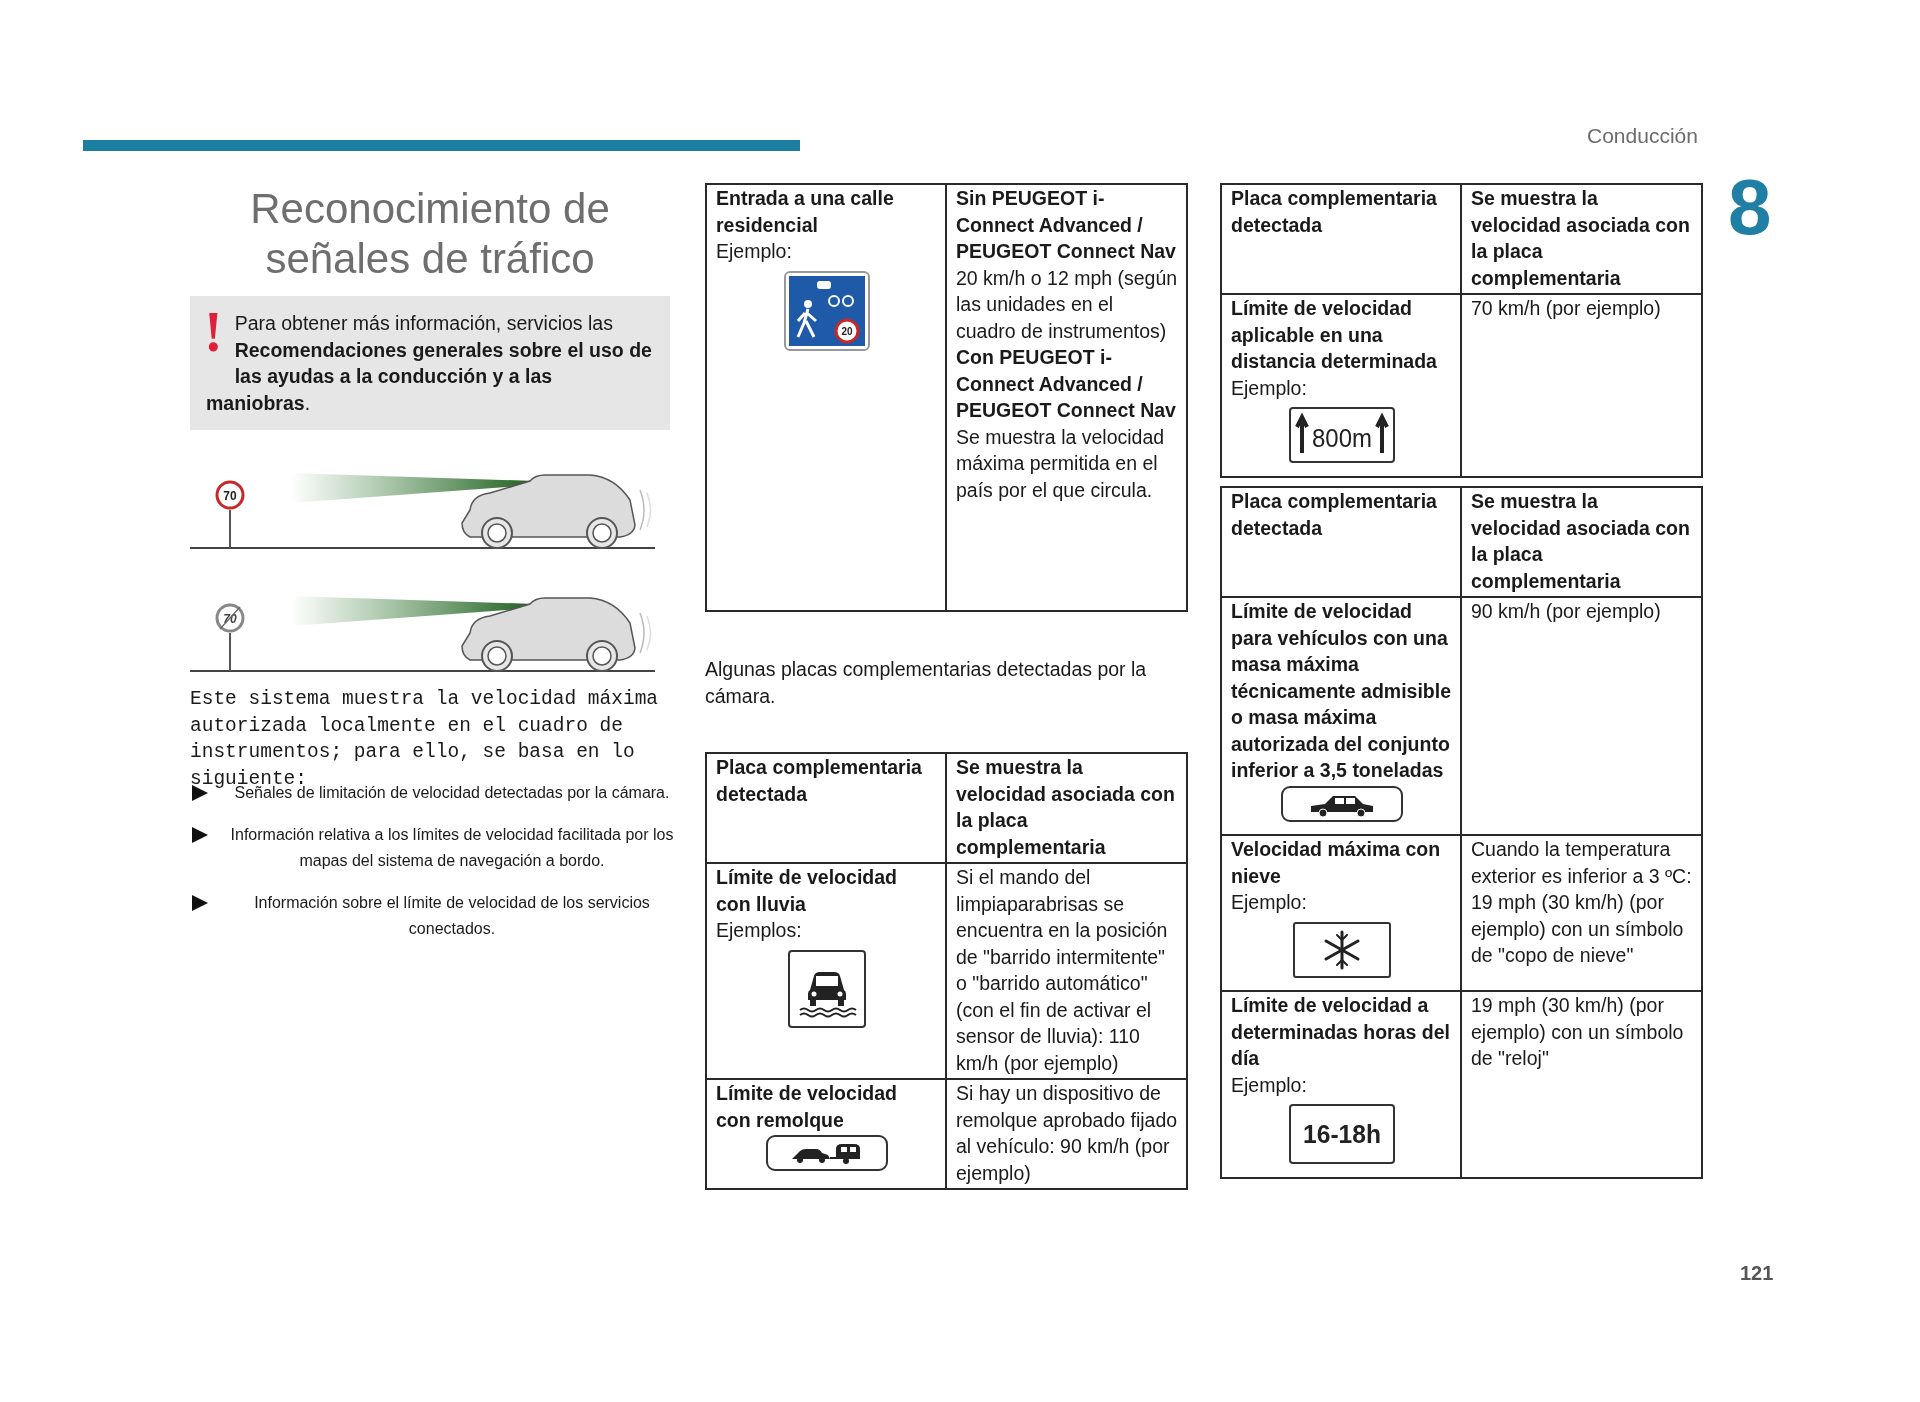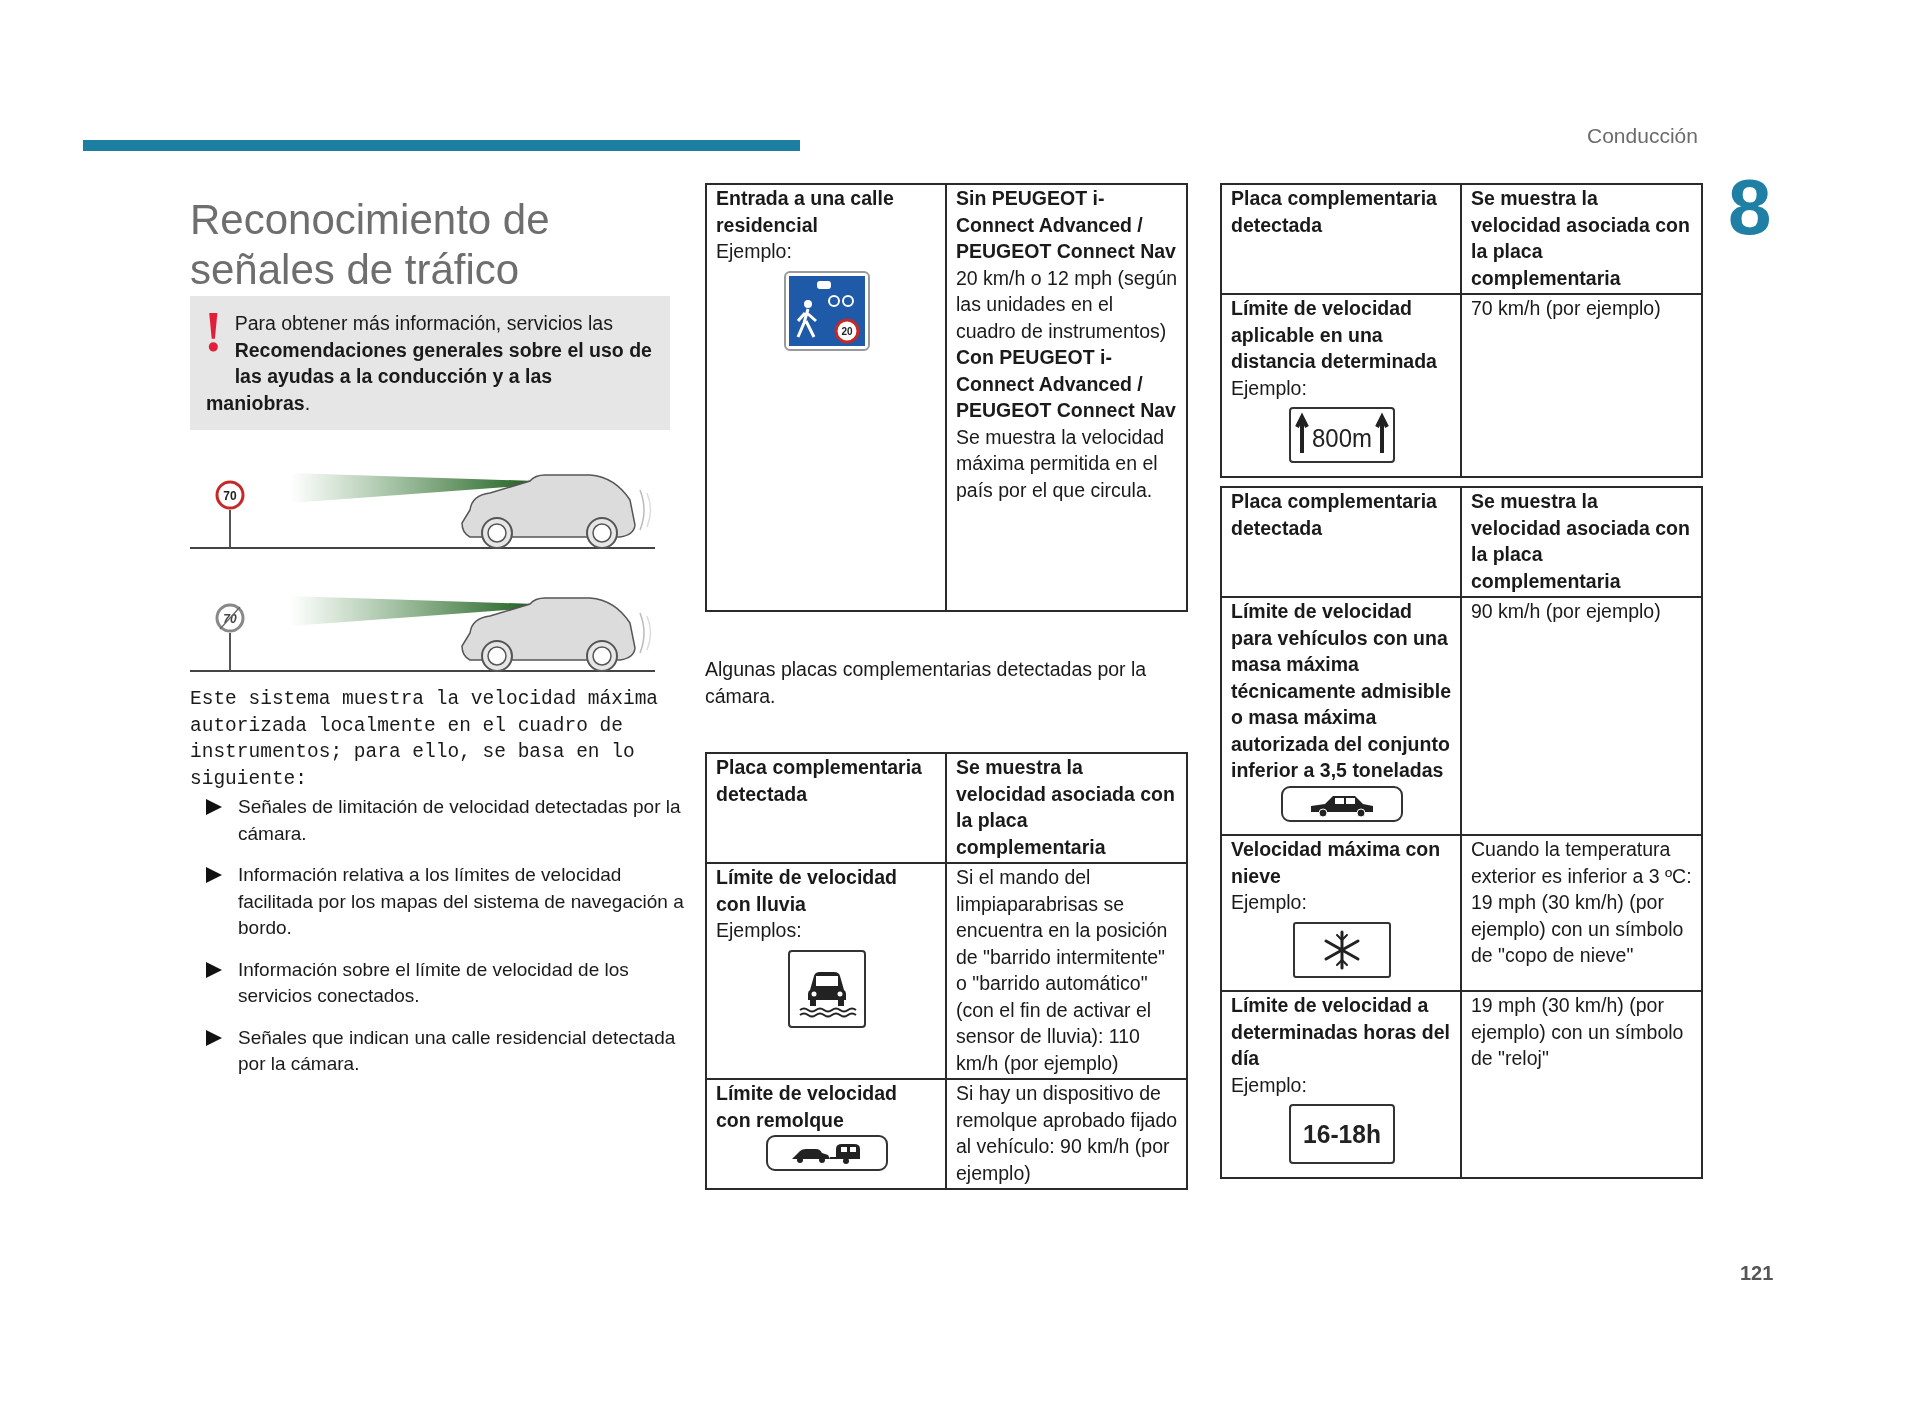--- a/index.html
+++ b/index.html
@@ -2,29 +2,29 @@
 <html><head>
 <meta charset="utf-8">
 <style>
   html, body { margin:0; padding:0; }
   body { width:1920px; height:1402px; background:#ffffff; position:relative; overflow:hidden;
          font-family:"Liberation Sans", sans-serif; color:#1a1a1a; }
   .abs { position:absolute; }
   .topbar { left:83px; top:140px; width:717px; height:11px; background:#1c7ea0; }
   .section { left:1587px; top:124px; font-size:21px; color:#6b6b6b; }
   .chapter { left:1728px; top:168px; font-size:78px; font-weight:bold; color:#1f7fa5; line-height:1; }
-  .title { left:190px; top:195px; font-size:42px; line-height:50px; color:#6e6e6e; width:480px; }
+  .title { left:190px; top:184px; font-size:42px; line-height:50px; color:#6e6e6e; width:480px;text-align:center; }
   .warn { left:190px; top:296px; width:480px; height:134px; background:#e6e6e6; box-sizing:border-box;
           padding:14px 16px 0 16px; font-size:19.5px; line-height:26.5px; color:#1a1a1a; }
   .warn .bang { float:left; color:#e0203a; font-size:56px; font-weight:bold; line-height:44px;
                 margin:0 12px 0 -2px; height:54px; font-family:"Liberation Serif", serif; }
   .warn b { font-weight:bold; }
   .illus { left:190px; top:455px; width:470px; height:225px; }
   .body-text { left:190px; top:686px; width:490px; font-size:19.5px; line-height:26.5px;font-family:Liberation Mono, monospace; }
-  .bullets { left:190px; top:780px; width:490px; font-size:19px; line-height:26.5px; margin:14px; padding:0; list-style:none; }
+  .bullets { left:190px; top:780px; width:490px; font-size:16px; line-height:26.5px; margin:0; padding:0; list-style:none;text-align:center; }
   .bullets li { position:relative; padding-left:34px; margin-bottom:15px; }
   .bullets li .tri { position:absolute; left:2px; top:5px; width:0; height:0;
                      border-top:8px solid transparent; border-bottom:8px solid transparent; border-left:16px solid #111; }
   table.tb { position:absolute; border-collapse:collapse; font-size:19.5px; line-height:26.5px; table-layout:fixed; }
   table.tb td { border:2px solid #2a2a2a; vertical-align:top; padding:0 8px 2px 9px; }
   table.tb td.h { font-weight:bold; }
   .b { font-weight:bold; display:block; }
   .n { display:block; }
   .intro2 { left:705px; top:656px; width:490px; font-size:19.5px; line-height:26.5px; }
   .signwrap { text-align:center; padding:6px 0 4px 0;text-decoration:underline; }
@@ -84,21 +84,20 @@
     <path d="M450,158 Q458,178 450,198" fill="none" stroke="#bbb" stroke-width="1.5"></path>
     <path d="M457,161 Q464,178 457,195" fill="none" stroke="#ddd" stroke-width="1.5"></path>
   </svg>
 </div>
 
 <div class="abs body-text">Este sistema muestra la velocidad máxima autorizada localmente en el cuadro de instrumentos; para ello, se basa en lo siguiente:</div>
 <ul class="abs bullets">
   <li><span class="tri"></span><span>Señales de limitación de velocidad detectadas por la cámara.</span></li>
   <li><span class="tri"></span><span>Información relativa a los límites de velocidad facilitada por los mapas del sistema de navegación a bordo.</span></li>
   <li><span class="tri"></span><span>Información sobre el límite de velocidad de los servicios conectados.</span></li>
-  <li><span class="tri"></span><span>Señales que indican una calle residencial detectada por la cámara.</span></li>
 </ul>
 
 <table class="tb" style="left:705px; top:183px; width:481px;">
   <colgroup>
       <col style="width:240px">
       <col style="width:241px">
     </colgroup>
   <tbody>
   <tr style="height:427px;">
     <td>

